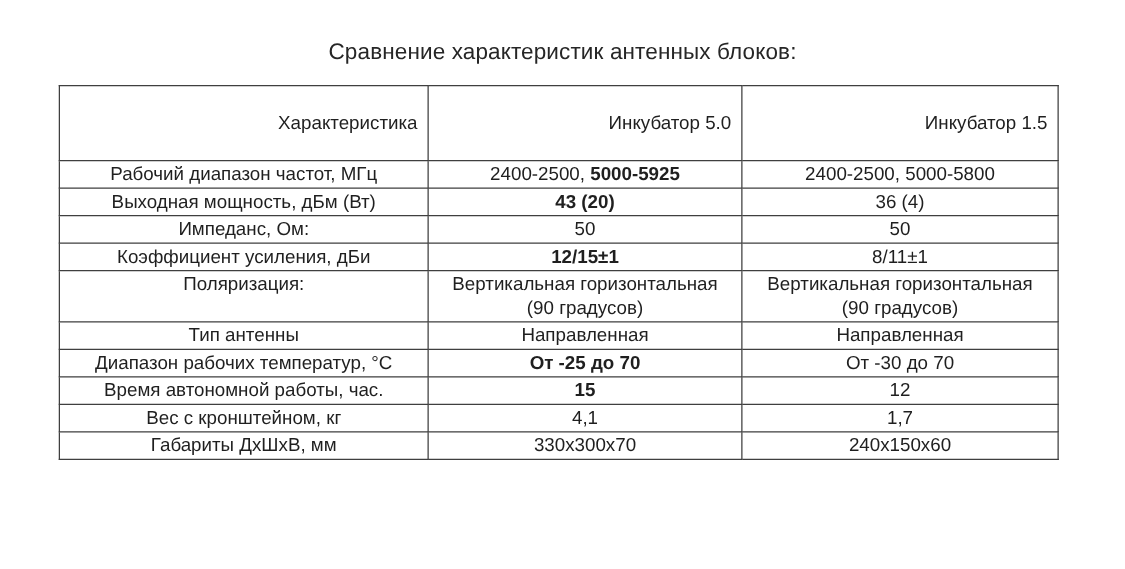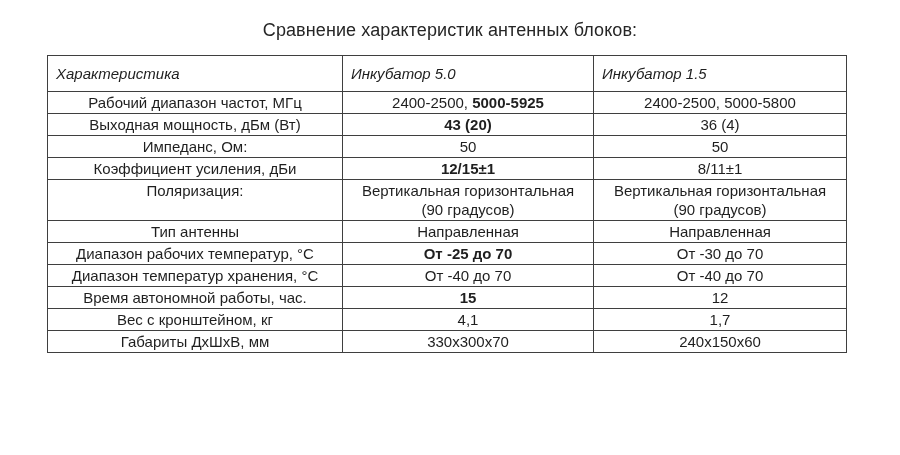--- a/index.html
+++ b/index.html
@@ -12,21 +12,21 @@
     color: #1f1f1f;
     -webkit-font-smoothing: antialiased;
   }
   .page {
     position: relative;
     width: 900px;
     height: 455px;
     overflow: hidden;
   }
   .doc-title {
-    margin: 5px;
+    margin: 16px;
     padding-top: 15px;
     text-align: center;
     font-size: 18px;
     font-weight: 400;
     color: #262626;
     letter-spacing: 0.1px;
   }
   table.spec-table {
     border-collapse: collapse;
     table-layout: fixed;
@@ -41,23 +41,22 @@
     font-size: 15px;
     line-height: 19px;
     padding: 1px 8px;
     vertical-align: top;
     overflow: hidden;
     white-space: normal;
     text-align: center;
   }
   .spec-table th {
     font-weight: 400;
-    text-align: left;
-    padding: 8px 8px;
-    font-style: italic;
+    text-align: right;
+    padding: 20px 8px;
   }
   .spec-table td.b, .spec-table span.b {
     font-weight: 700;
   }
 </style>
 </head>
 <body>
 
 <div class="page">
 
@@ -106,25 +105,20 @@
         <td>Тип антенны</td>
         <td>Направленная</td>
         <td>Направленная</td>
       </tr>
       <tr>
         <td>Диапазон рабочих температур, °С</td>
         <td class="b">От -25 до 70</td>
         <td>От -30 до 70</td>
       </tr>
       <tr>
-        <td>Диапазон температур хранения, °С</td>
-        <td>От -40 до 70</td>
-        <td>От -40 до 70</td>
-      </tr>
-      <tr>
         <td>Время автономной работы, час.</td>
         <td class="b">15</td>
         <td>12</td>
       </tr>
       <tr>
         <td>Вес с кронштейном, кг</td>
         <td>4,1</td>
         <td>1,7</td>
       </tr>
       <tr>

